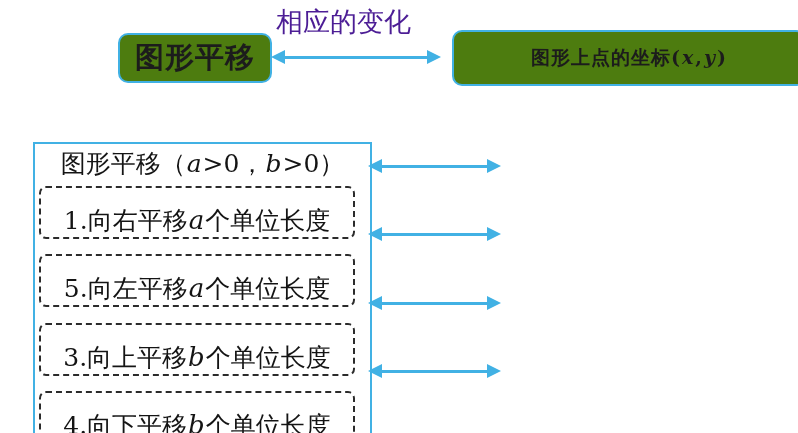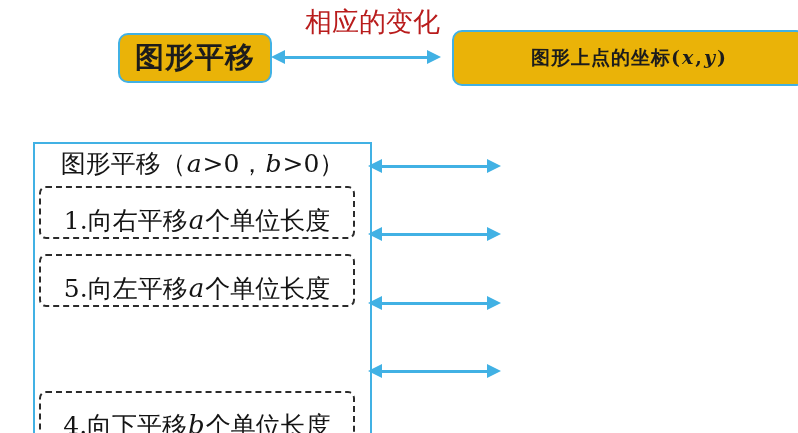--- a/index.html
+++ b/index.html
@@ -8,31 +8,31 @@
     --dash:#2b2b2b;
   }
   html,body{margin:0;padding:0;background:#fff;}
   .stage{
     position:relative;width:798px;height:433px;background:#ffffff;
     font-family:"DejaVu Sans",sans-serif;color:var(--ink);overflow:hidden;
   }
   
   .node{
     position:absolute;border:2.5px solid var(--accent);border-radius:10px;
-    background:#eab308;display:flex;align-items:center;justify-content:center;
+    background:#4d7c0f;display:flex;align-items:center;justify-content:center;
     font-weight:700;letter-spacing:1px;white-space:nowrap;
   }
   .node-left{left:118px;top:33px;width:150px;height:46px;font-size:29px;}
   .node-right{left:452px;top:30px;width:350px;height:52px;font-size:19px;}
   .mvar{font-family:"DejaVu Serif",serif;font-style:italic;font-weight:700;padding:0 1px;}
   .kai{font-family:"DejaVu Serif",serif;}
   
   .arrow-label{
-    position:absolute;left:276px;top:4px;width:164px;text-align:right;
-    font-family:Liberation Serif, serif;font-size:27px;color:#b91c1c;white-space:nowrap;
+    position:absolute;left:276px;top:4px;width:164px;text-align:left;
+    font-family:Liberation Serif, serif;font-size:27px;color:#4c1d95;white-space:nowrap;
   }
   
   .harrow{
     position:absolute;height:16px;
     background:linear-gradient(var(--accent),var(--accent)) no-repeat center / calc(100% - 20px) 3px;
   }
   .harrow::before,.harrow::after{
     content:"";position:absolute;top:50%;transform:translateY(-50%);
     width:0;height:0;border-top:7px solid transparent;border-bottom:7px solid transparent;
   }
@@ -94,20 +94,23 @@
     <div class="panel-title"><span>图形平移（</span><span class="mvar">a</span><span>&gt;0，</span><span class="mvar">b</span><span>&gt;0）</span></div>
 
     <div class="rule-item ri-1">
         <span><span>1.向右平移</span><span class="mvar">a</span><span>个单位长度</span></span>
       </div>
 
     <div class="rule-item ri-2">
         <span><span>5.向左平移</span><span class="mvar">a</span><span>个单位长度</span></span>
       </div>
 
+    <div class="rule-item ri-3">
+        <span><span>3.向上平移</span><span class="mvar">b</span><span>个单位长度</span></span>
+      </div>
 
     <div class="rule-item ri-4">
         <span><span>4.向下平移</span><span class="mvar">b</span><span>个单位长度</span></span>
       </div>
   </div>
 
 
   <div class="harrow row-arrow-1"></div>
   <div class="harrow row-arrow-2"></div>
   <div class="harrow row-arrow-3"></div>

